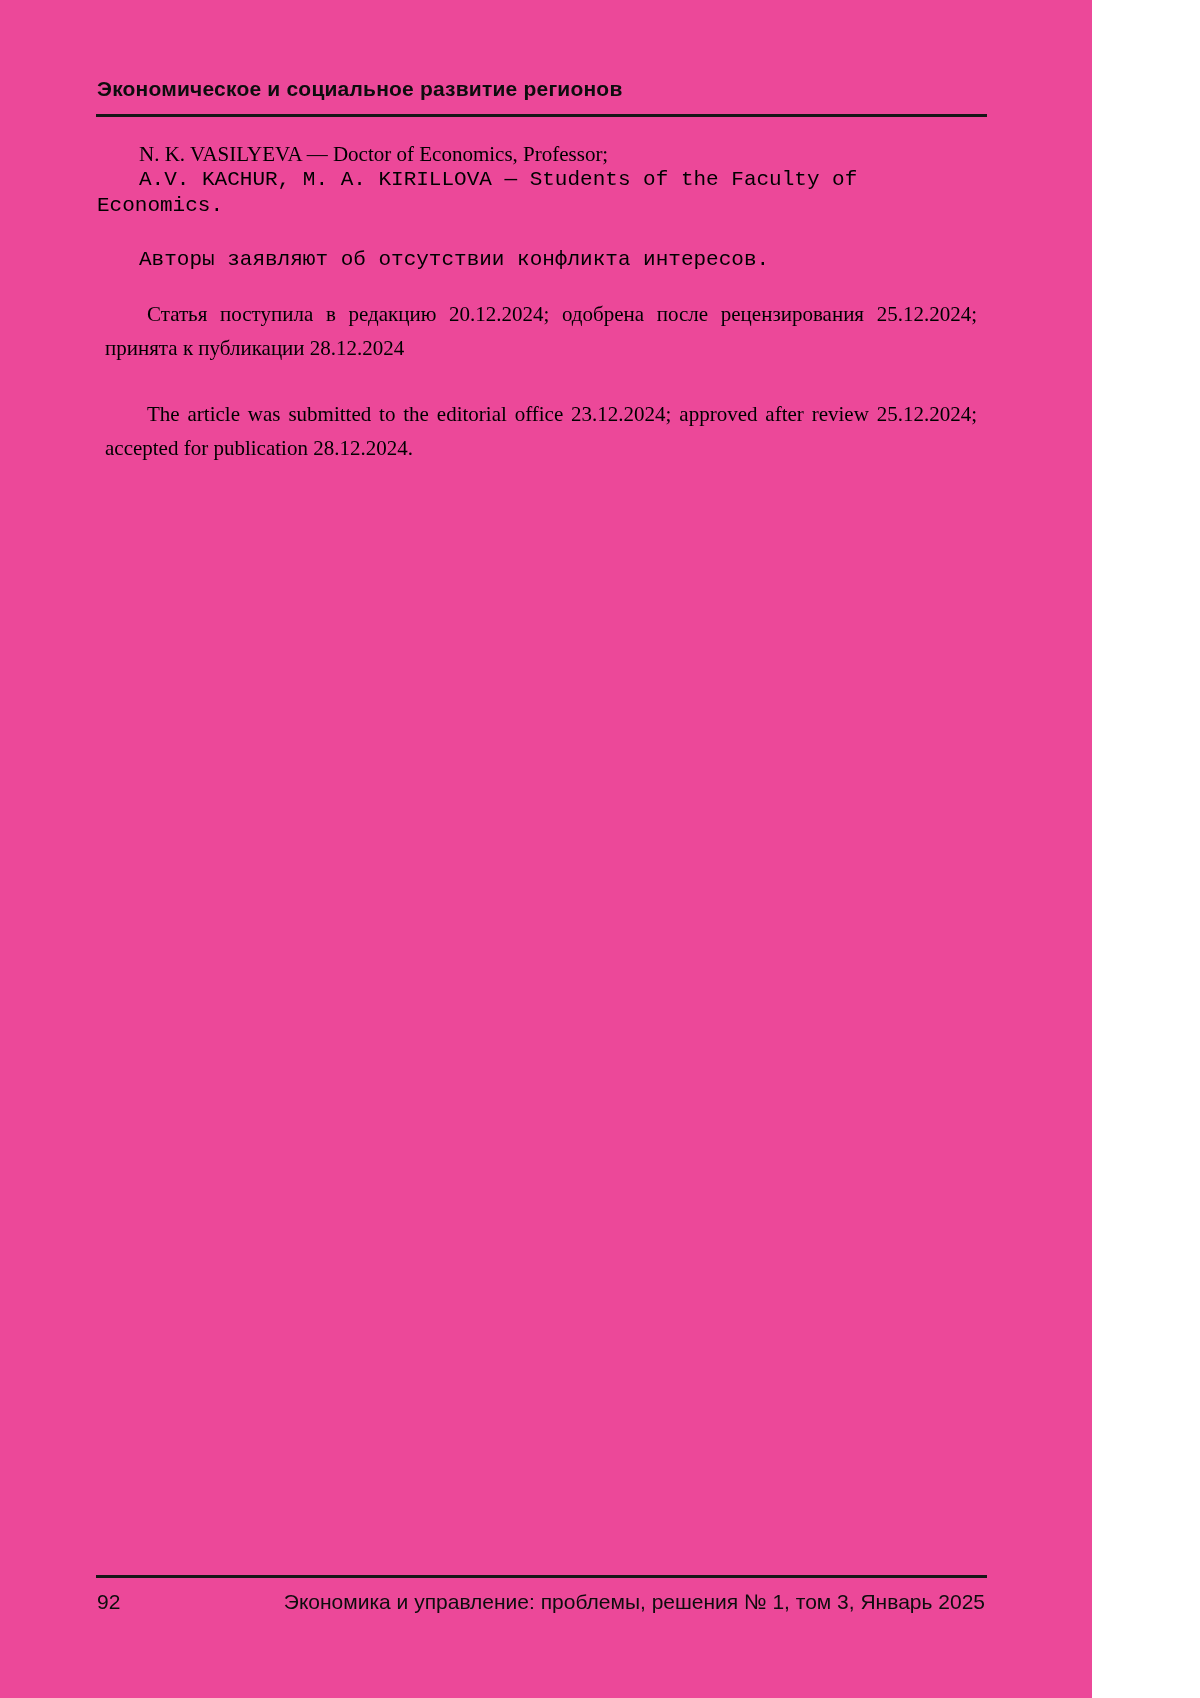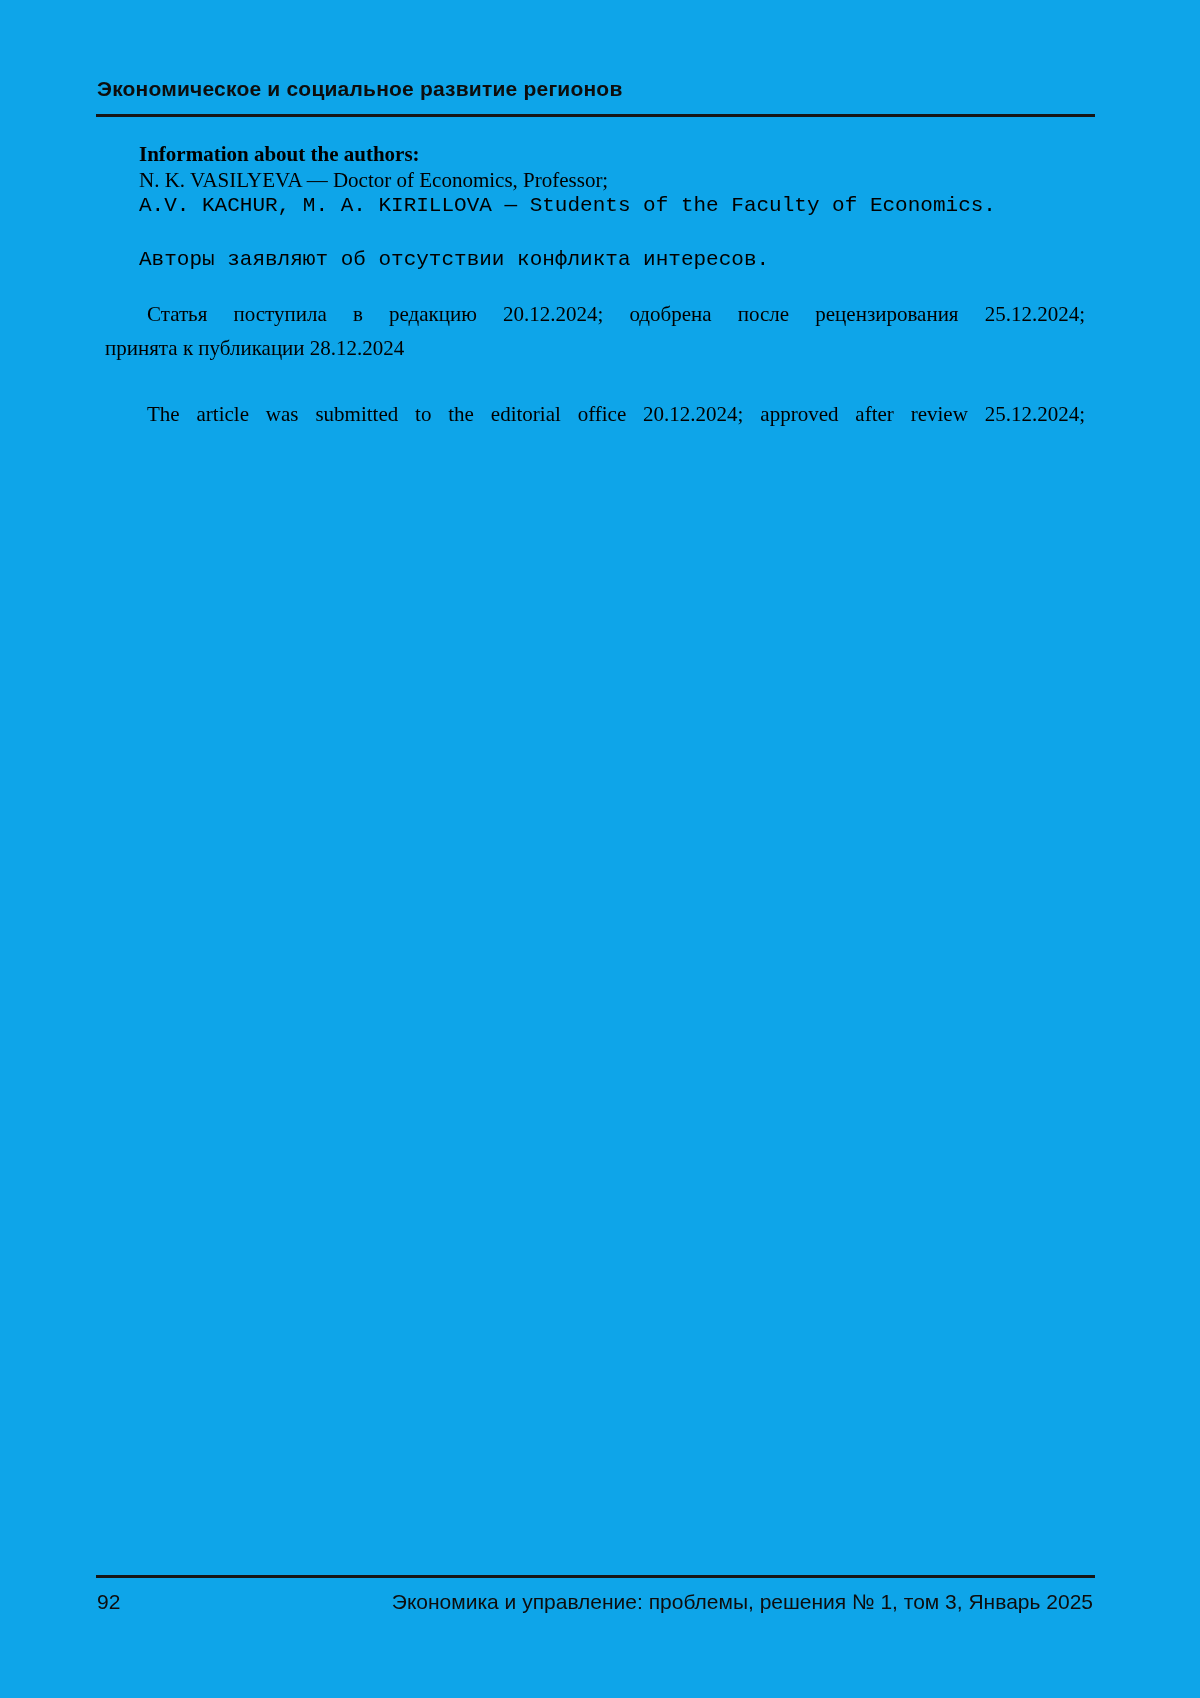--- a/index.html
+++ b/index.html
@@ -2,23 +2,23 @@
 <html><head>
 <meta charset="utf-8">
 <style>
   html, body {
     margin: 0;
     padding: 0;
     background: #ffffff;
   }
   .page {
     position: relative;
-    width: 1200px;
+    width: 1092px;
     height: 1698px;
-    background: #0ea5e9;
+    background: #ec4899;
     color: #000000;
     font-family: "Liberation Serif", serif;
     overflow: hidden;
   }
   
   .running-head {
     position: absolute;
     left: 97px;
     right: 106px;
     top: 76px;
@@ -83,37 +83,37 @@
 <body>
 
 <div class="page">
 
   <div class="running-head">Экономическое и социальное развитие регионов</div>
 
   <div class="head-rule"></div>
 
   <div class="content">
 
-    <div class="para indent bold">Information about the authors:</div>
 
     <div class="para indent">N. K. VASILYEVA — Doctor of Economics, Professor;</div>
 
 
     <div class="para indent mb">A.V. KACHUR, M. A. KIRILLOVA — Students of the Faculty of Economics.</div>
 
     <div class="para indent mb">Авторы заявляют об отсутствии конфликта интересов.</div>
 
 
     <div class="para mb-lg">
       <div class="line indent justify-last">Статья поступила в редакцию 20.12.2024; одобрена после рецензирования 25.12.2024;</div>
       <div class="line">принята к публикации 28.12.2024</div>
     </div>
 
     <div class="para">
-      <div class="line indent justify-last">The article was submitted to the editorial office 20.12.2024; approved after review 25.12.2024;</div>
+      <div class="line indent justify-last">The article was submitted to the editorial office 23.12.2024; approved after review 25.12.2024;</div>
+      <div class="line">accepted for publication 28.12.2024.</div>
     </div>
 
   </div>
 
   <div class="foot-rule"></div>
 
   <div class="footer">
     <span>92</span>
     <span>Экономика и управление: проблемы, решения № 1, том 3, Январь 2025</span>
   </div>

